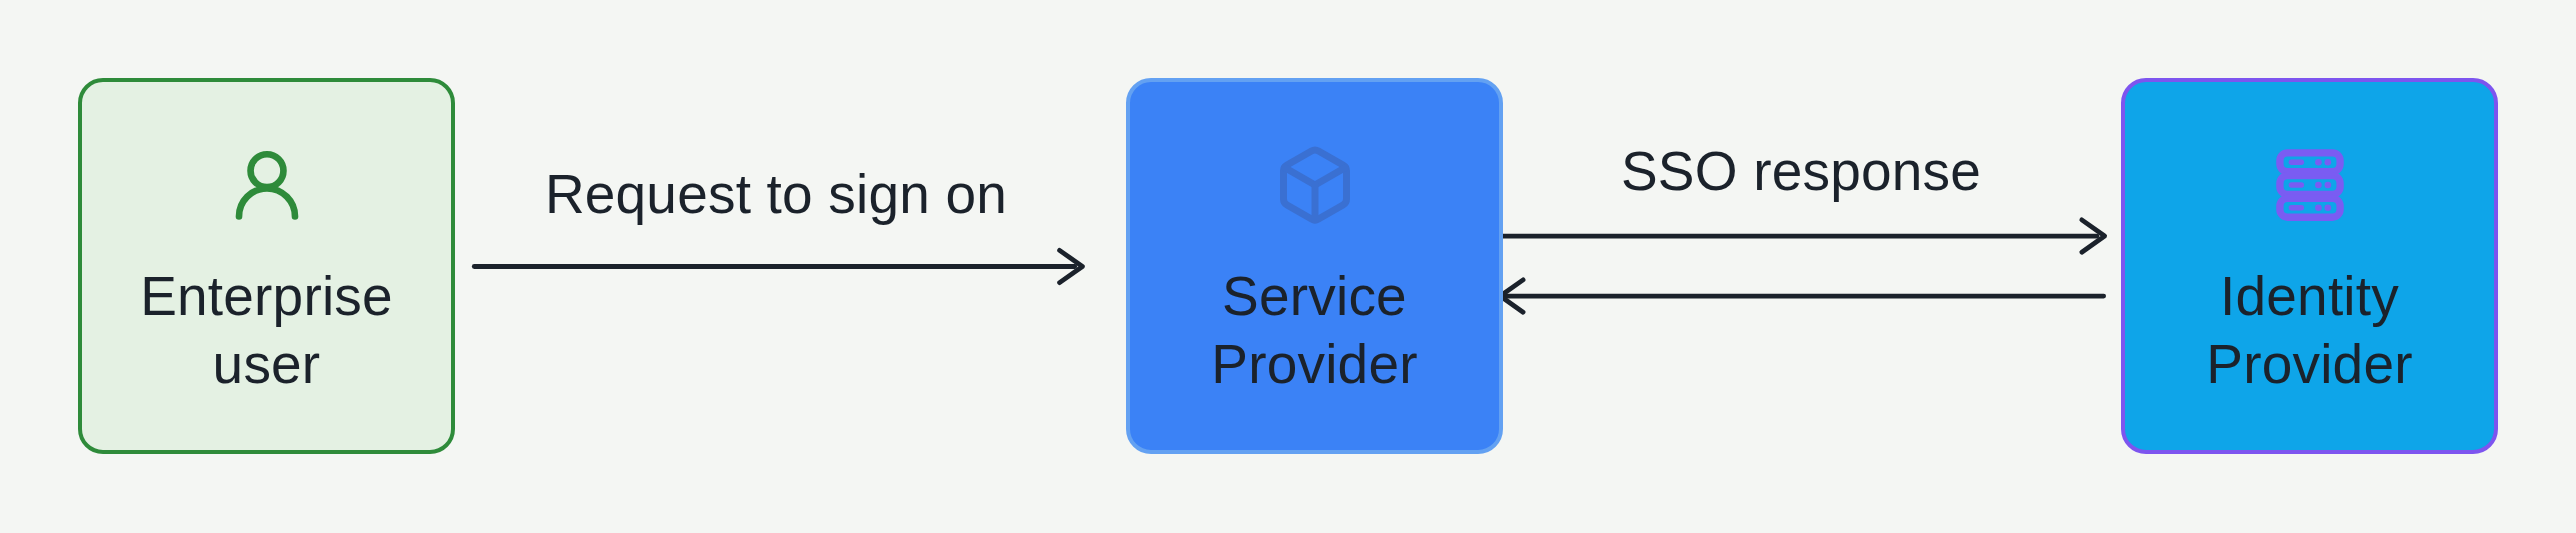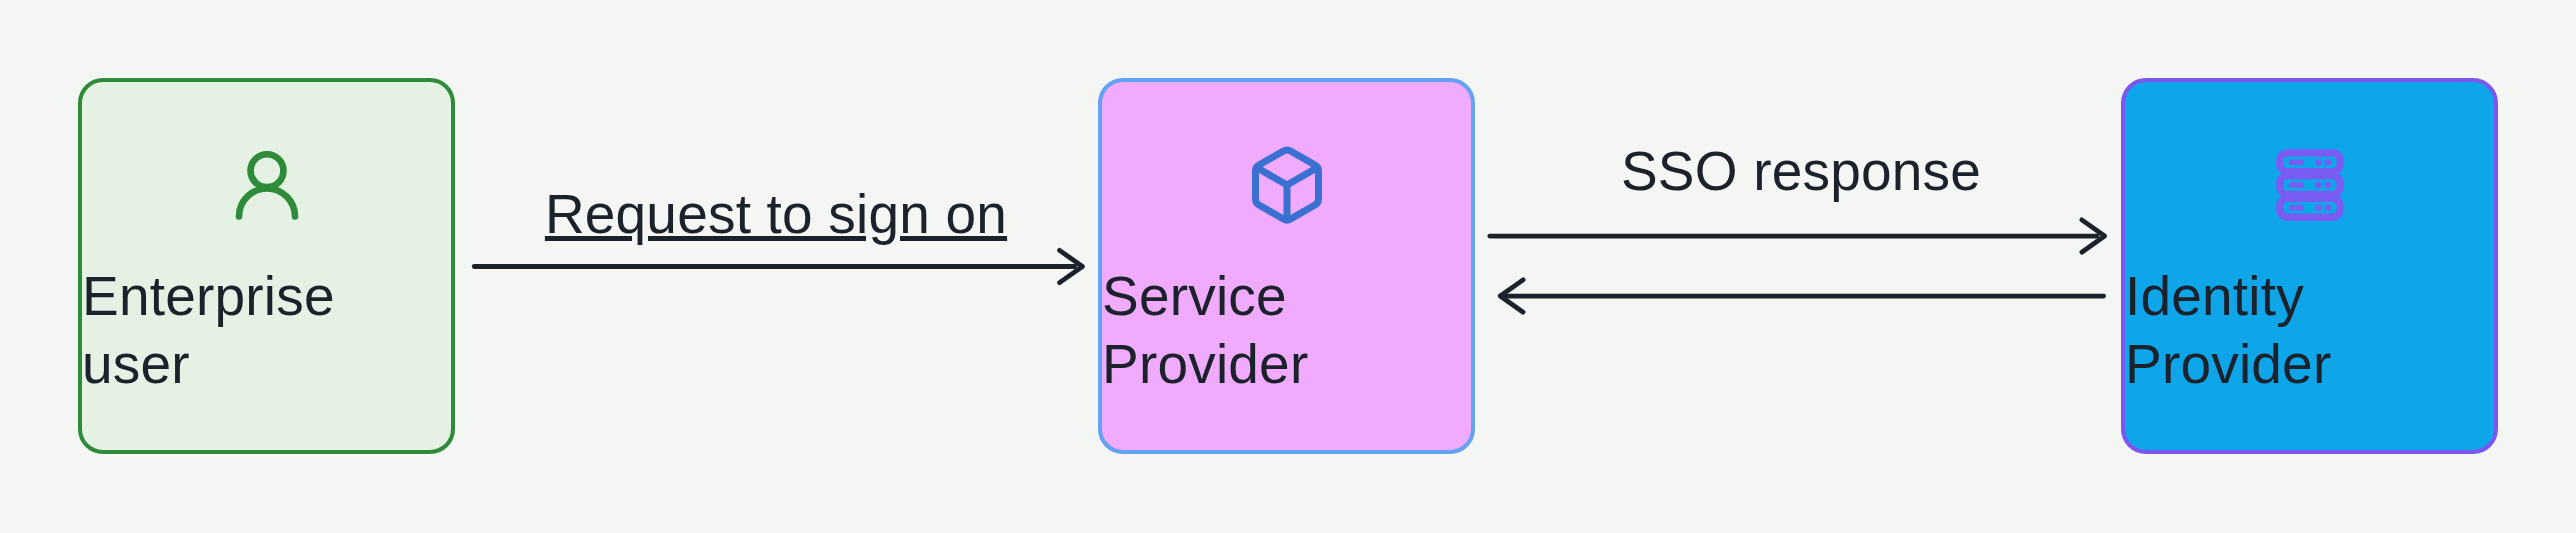--- a/index.html
+++ b/index.html
@@ -33,36 +33,36 @@
     left: 50%;
     transform: translateX(-50%);
     width: 84px;
     height: 84px;
   }
   .node .label {
     position: absolute;
     top: 180px;
     left: 0;
     width: 100%;
-    text-align: left;
+    text-align: center;
     font-size: 55px;
     line-height: 68px;
     font-weight: 500;
     letter-spacing: 0.2px;
   }
   .edge-label {
     position: absolute;
     transform: translateX(-50%);
     white-space: nowrap;
     font-size: 55px;
     line-height: 68px;
     font-weight: 500;
     letter-spacing: 0.2px;
   }
-  .edge-label-1 { left: 776px;  top: 180px; text-decoration: underline; }
+  .edge-label-1 { left: 776px;  top: 160px; }
   .edge-label-2 { left: 1801px; top: 137px; }
   .edge-label-3 { left: 1801px; top: 325px; }
 </style>
 </head>
 <body>
 
 <div class="canvas" style="background-color: rgb(244, 246, 243); color: rgb(27, 34, 43);">
 
   <svg class="arrows" viewBox="0 0 2704 560" fill="none" stroke-linecap="round" stroke-linejoin="round">
     <g stroke-width="5" stroke="#1b222b">
@@ -83,21 +83,21 @@
     <svg class="icon" viewBox="0 0 24 24" fill="none" stroke-width="1.9" stroke-linecap="round" stroke-linejoin="round" stroke="#2e8b3a">
       <circle cx="12" cy="7.9" r="4.7"></circle>
       <path d="M20 21a8 8 0 0 0-16 0"></path>
     </svg>
     <div class="label">
       <div>Enterprise</div>
       <div>user</div>
     </div>
   </div>
 
-  <div class="node node-2" style="background-color: #f0abfc; border-color: rgb(99, 161, 242);">
+  <div class="node node-2" style="background-color: #3b82f6; border-color: rgb(99, 161, 242); margin-left: 28px;">
     <svg class="icon" viewBox="0 0 24 24" fill="none" stroke-width="2" stroke-linecap="round" stroke-linejoin="round" stroke="#3a70d2">
       <path d="M21 8a2 2 0 0 0-1-1.73l-7-4a2 2 0 0 0-2 0l-7 4A2 2 0 0 0 3 8v8a2 2 0 0 0 1 1.73l7 4a2 2 0 0 0 2 0l7-4A2 2 0 0 0 21 16Z"></path>
       <path d="m3.3 7 8.7 5 8.7-5"></path>
       <path d="M12 22V12"></path>
     </svg>
     <div class="label">
       <div>Service</div>
       <div>Provider</div>
     </div>
   </div>

